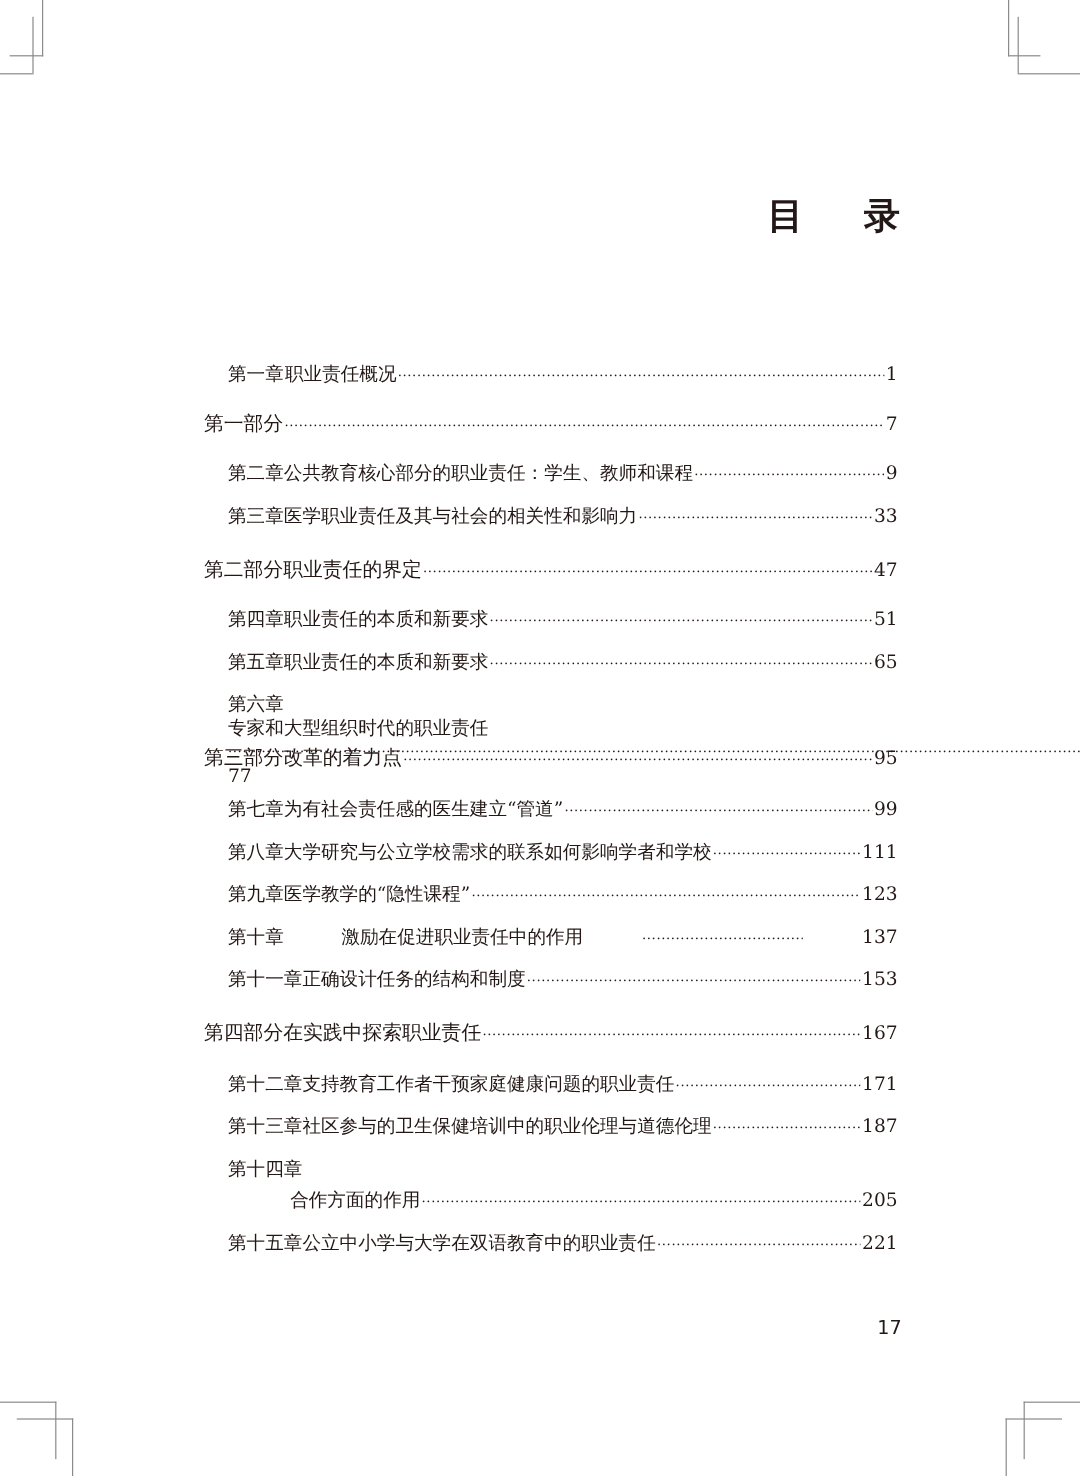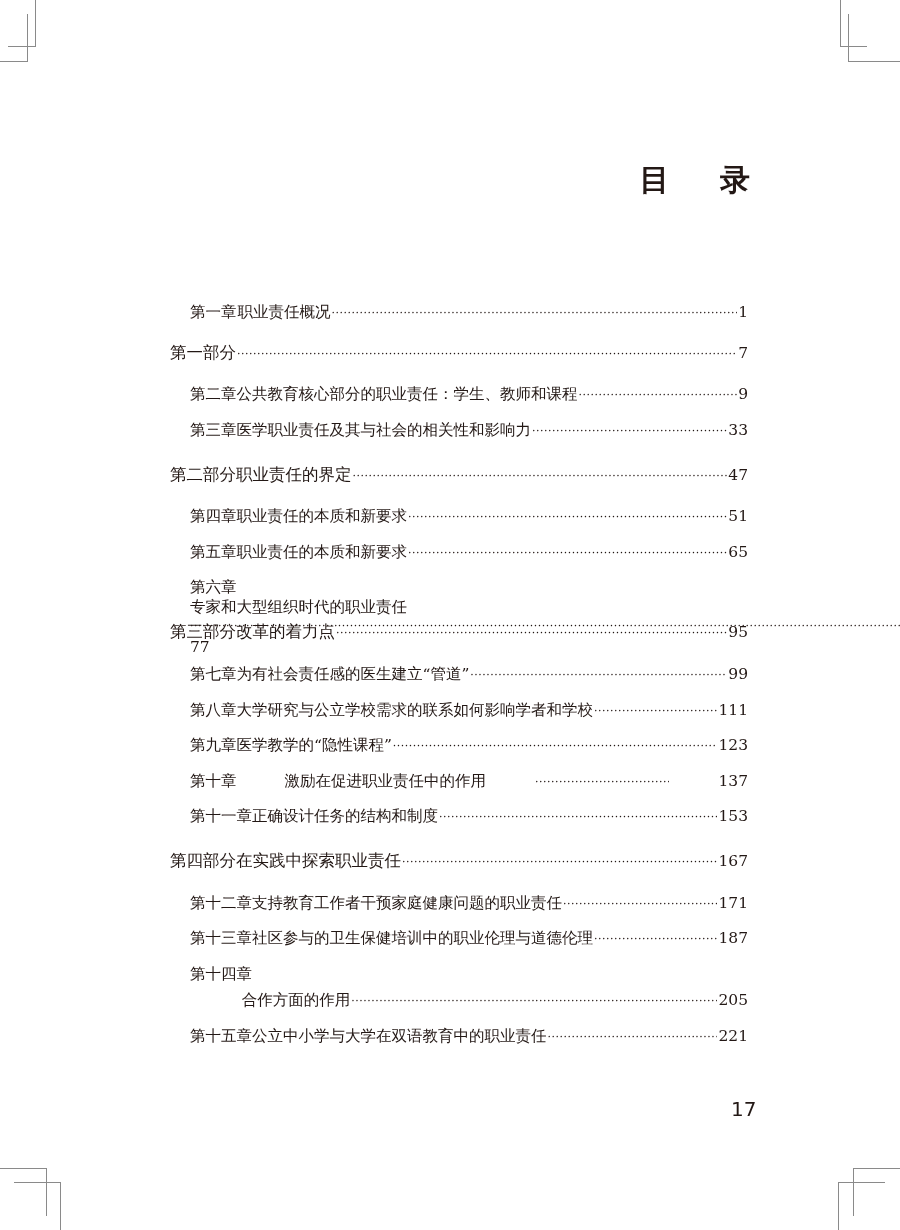--- a/index.html
+++ b/index.html
@@ -11,21 +11,21 @@
   .row.part { font-family:"DejaVu Sans", sans-serif; font-size:16.5px; }
   .row .num { display:inline-block; }
   .row.chapter .num { margin-left:20px; width:86px; }
   .row.chapter.long .num { width:104px; }
   .row.part .num { width:92px; }
   .row .ttl { flex:0 0 auto; }
   .row .dots { flex:1 1 auto; overflow:hidden; margin:0 1px; color:#231815; letter-spacing:0.5px; font-family:"DejaVu Serif", serif; font-size:11px; }
   .row .dots::before { content:"························································································································································································"; }
   .row .pg { flex:0 0 auto; font-family:"DejaVu Serif", serif; font-size:15.5px; }
   .row.nodots .dots::before { content:""; }
-  .pageno { position:absolute; left:731px; top:1097px; font-family:"DejaVu Sans", sans-serif; font-size:20px; }
+  .pageno { position:absolute; left:731px; top:1097px; font-family:"DejaVu Sans", sans-serif; font-size:16px; }
 </style>
 </head>
 <body>
 
 <div class="crop" style="left:35px;top:0;width:1px;height:47px;"></div>
 <div class="crop" style="left:8px;top:46px;width:28px;height:1px;"></div>
 <div class="crop" style="left:27px;top:14px;width:1px;height:47px;"></div>
 <div class="crop" style="left:0;top:61px;width:28px;height:1px;"></div>
 
 <div class="crop" style="left:840px;top:0;width:1px;height:47px;"></div>

